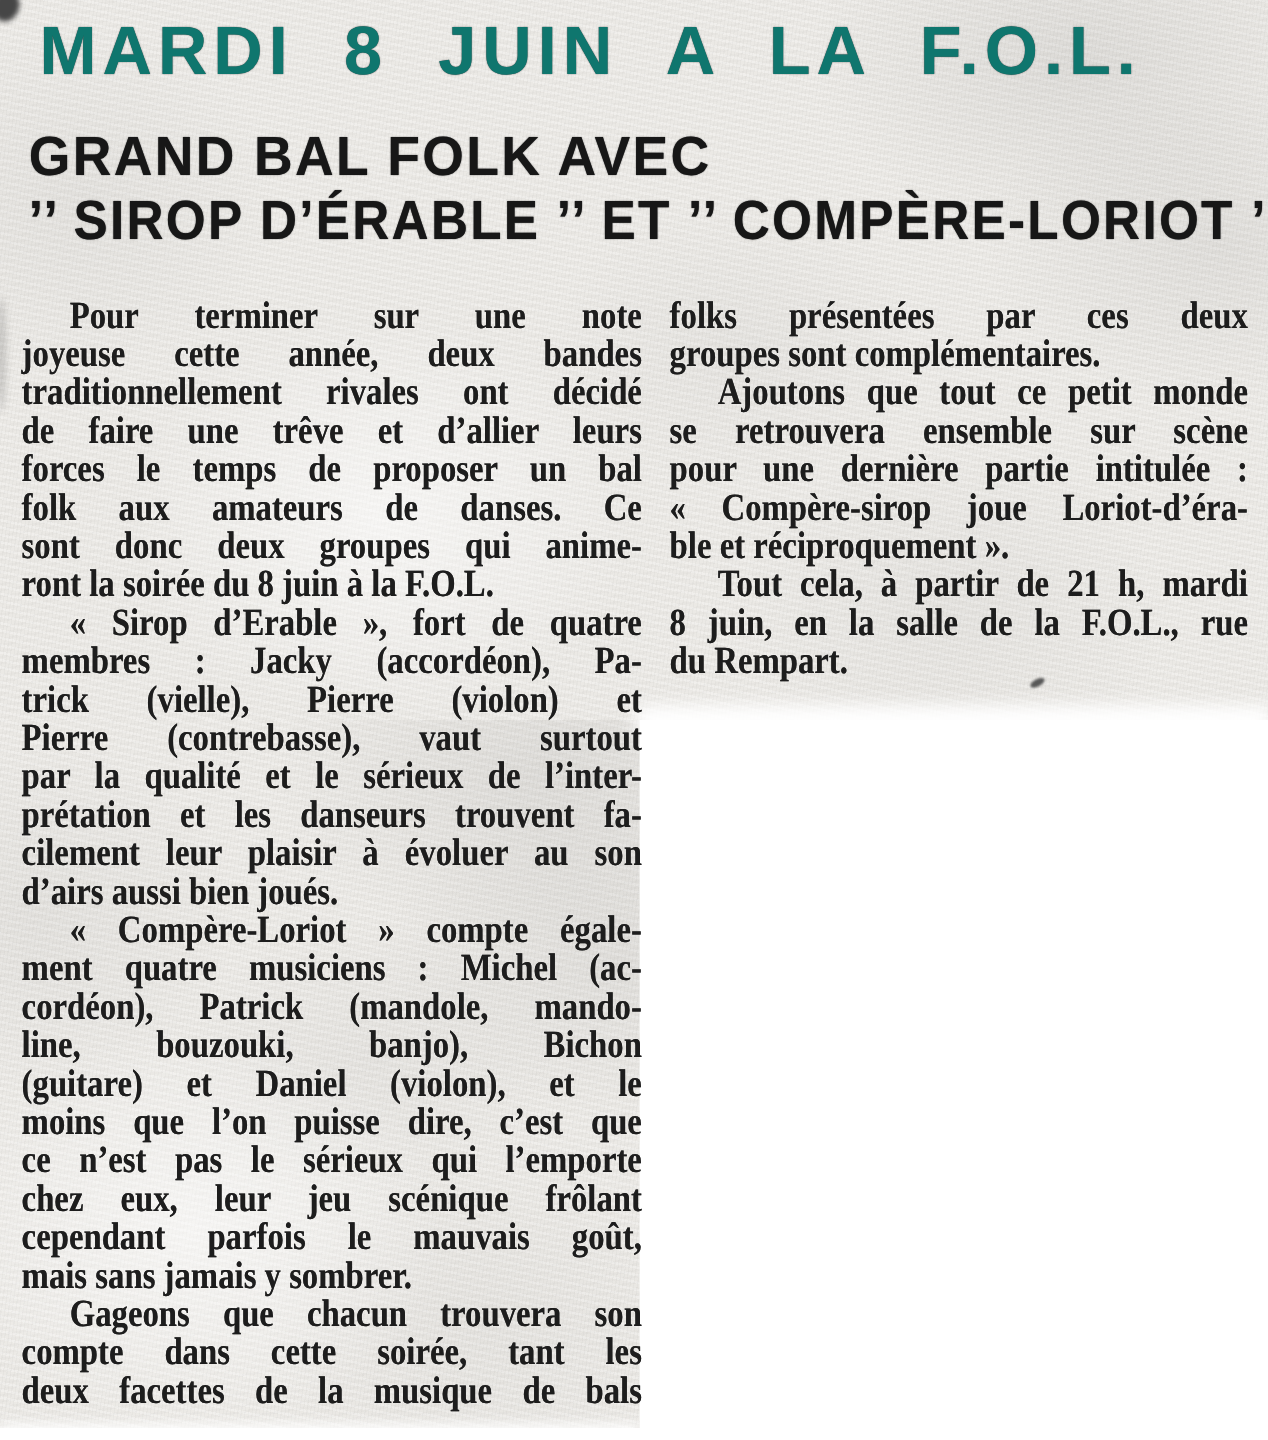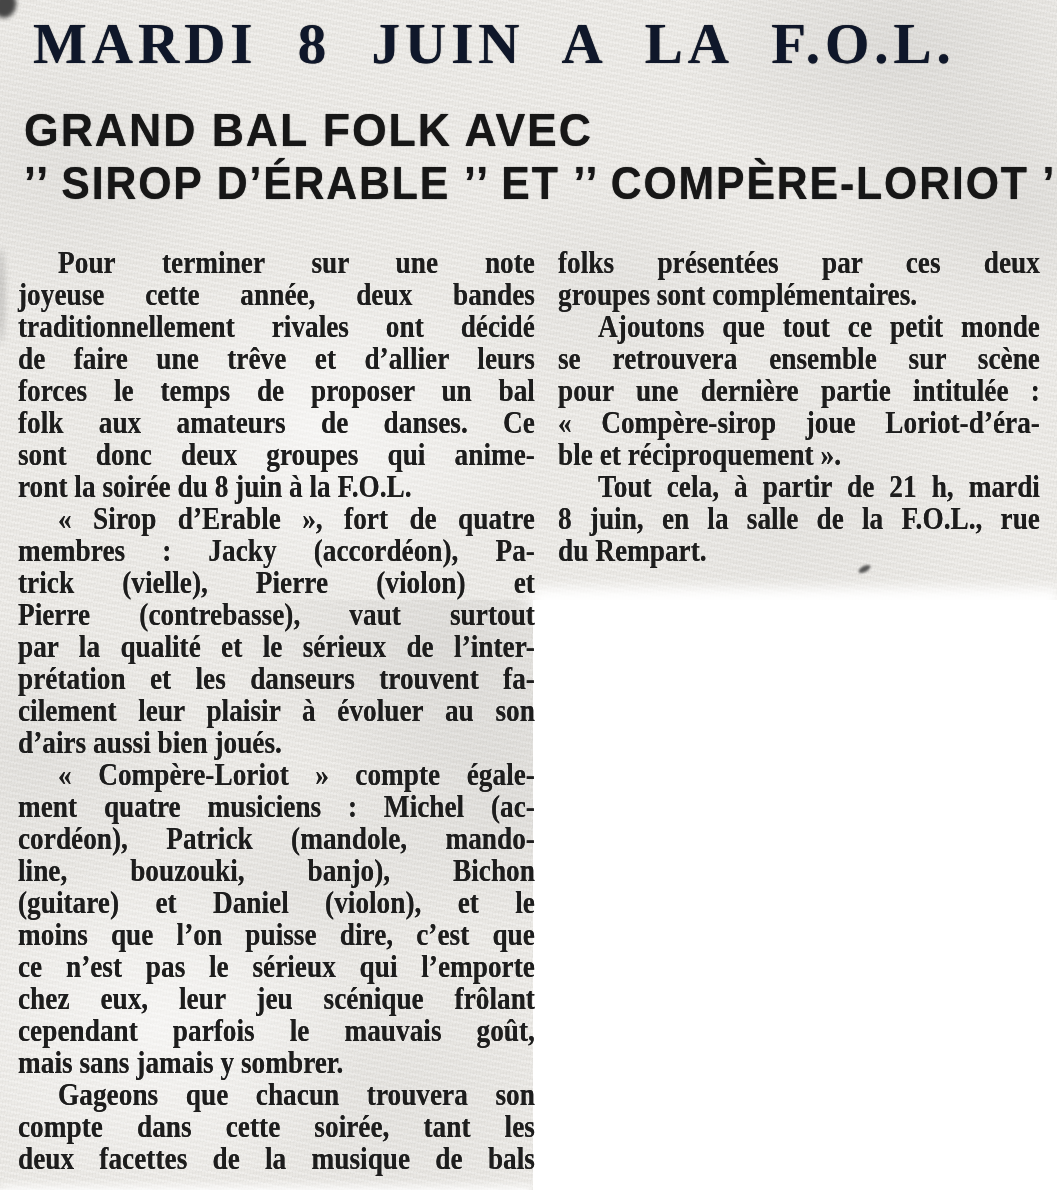--- a/index.html
+++ b/index.html
@@ -37,24 +37,24 @@
     background: rgba(255,255,255,0.85); filter: blur(5px);
   }
   
   .fleck { position: absolute; border-radius: 50%; }
   .fleck-corner { left: -6px; top: -8px; width: 22px; height: 26px; background: #464646; filter: blur(2px); transform: rotate(18deg); }
   .fleck-edge   { left: -3px; top: 248px; width: 8px; height: 95px; background: rgba(70,70,70,0.22); filter: blur(3px); }
   .fleck-dash   { left: 858px; top: 566px; width: 13px; height: 6px; background: #585858; filter: blur(1px); transform: rotate(-28deg); }
   
   .kicker {
     position: absolute; left: 33px; top: 15px; margin: 0;
-    font-family: Liberation Serif, serif;
+    font-family: Liberation Sans, sans-serif;
     font-weight: 700; font-size: 57px; line-height: 1;
     letter-spacing: 5px; word-spacing: 21px;
-    color: #0f172a; white-space: nowrap;
+    color: #0f766e; white-space: nowrap;
     text-shadow: 0 0 1px #2a2a2a;
   }
   .headline {
     position: absolute; left: 24px; margin: 0;
     font-family: "Liberation Sans", sans-serif;
     font-weight: 700; font-size: 46px; line-height: 1;
     color: #171717; white-space: nowrap;
     transform-origin: 0 0;
     text-shadow: 0 0 1px #2a2a2a;
   }

